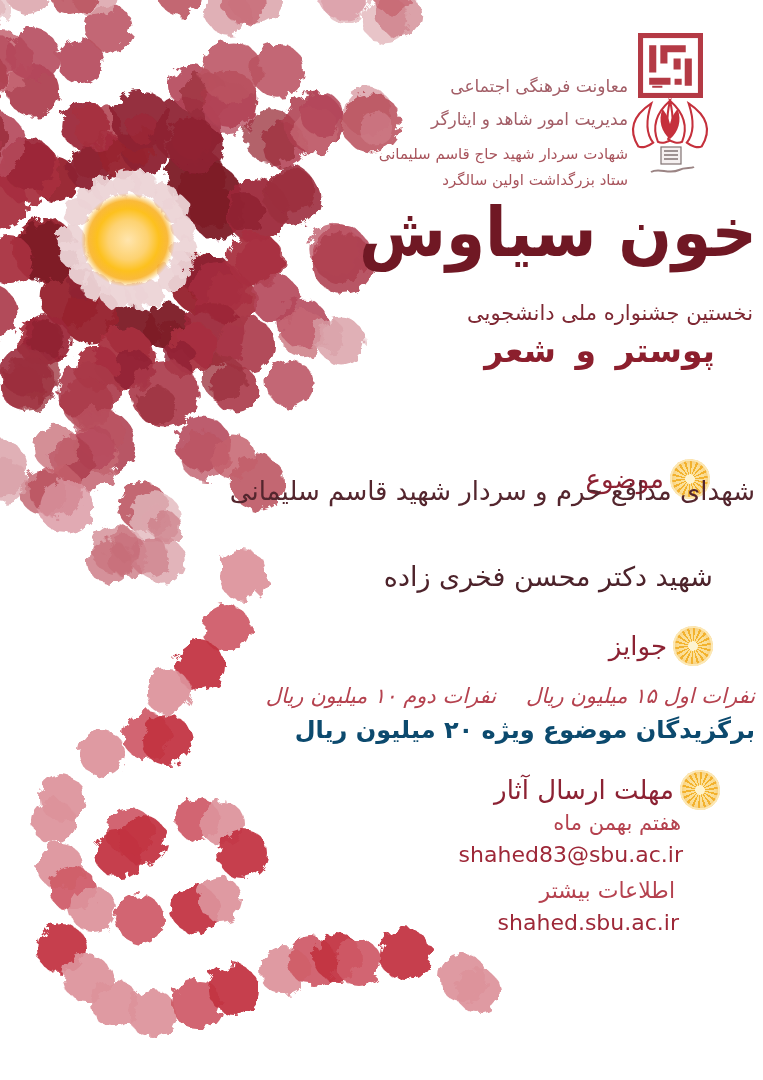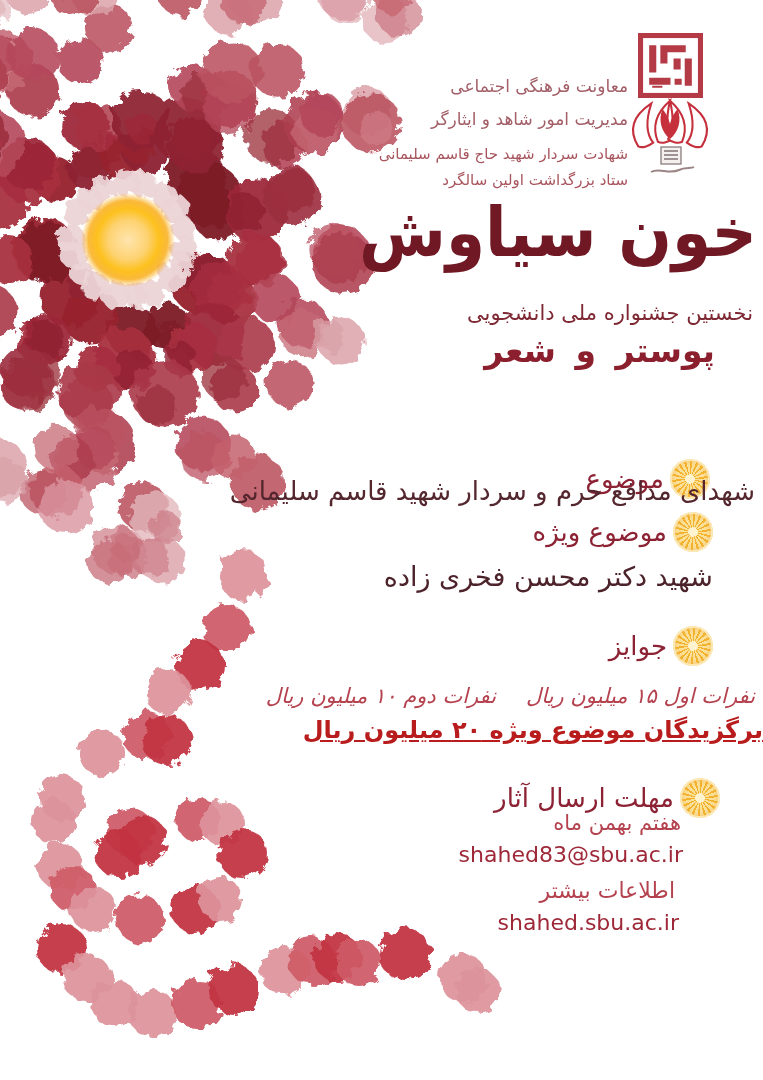--- a/index.html
+++ b/index.html
@@ -35,29 +35,29 @@
   .sec-row .heading { color:#8c2233; font-size:26px; white-space:nowrap; }
   .rosette { width:40px; height:40px; border-radius:50%; flex:0 0 40px;
      background:
        radial-gradient(circle, #fdf3cf 0 16%, rgba(255,255,255,0) 17%),
        repeating-conic-gradient(#f3b32e 0deg 8deg, #fbe09a 8deg 20deg);
      box-shadow: inset 0 0 0 2px #fce8b4, inset 0 0 6px #f0a93a; }
 
   .row-topic    { top:421px; right:53px;margin-top:38px; }
   .row-special  { top:512px; right:50px; }
   .row-prizes   { top:626px; right:50px; }
-  .row-deadline { top:770px; right:43px;margin-top:8px; }
+  .row-deadline { top:770px; right:43px; }
 
   .body1 { position:absolute; right:8px;  top:476px; color:#54262e; font-size:26px; white-space:nowrap; }
   .body2 { position:absolute; right:50px; top:561px; color:#4d232b; font-size:27px; white-space:nowrap; }
 
   .prize-line1 { position:absolute; right:8px; top:684px; color:#b5424f; font-size:21px; white-space:nowrap;font-style:italic; }
   .prize-gap { display:inline-block; width:30px; }
-  .prize-line2 { position:absolute; right:0; top:716px; color:#b91c1c;
-                 font-size:24px; font-weight:bold; white-space:nowrap;text-decoration:underline; }
+  .prize-line2 { position:absolute; right:8px; top:716px; color:#0c4a6e;
+                 font-size:24px; font-weight:bold; white-space:nowrap; }
 
   .deadline-date { position:absolute; right:82px; top:811px; color:#b5424f; font-size:21px; }
   .email    { position:absolute; right:80px; top:842px; color:#9e2838; font-size:22px; direction:ltr; }
   .more-info{ position:absolute; right:88px; top:878px; color:#b5424f; font-size:22px; }
   .website  { position:absolute; right:84px; top:910px; color:#9e2838; font-size:22px; direction:ltr;margin-left:14px; }
 </style>
 </head>
 <body>
 
 <div id="poster">
@@ -381,24 +381,20 @@
     <div class="main-title fa">خون سیاوش</div>
     <div class="subtitle fa">نخستین جشنواره ملی دانشجویی</div>
     <div class="subtitle2 fa">پوستر و شعر</div>
 
     <div class="sec-row row-topic">
       <span class="rosette"></span>
       <span class="heading fa">موضوع</span>
     </div>
     <div class="body1 fa">شهدای مدافع حرم و سردار شهید قاسم سلیمانی</div>
 
-    <div class="sec-row row-special">
-      <span class="rosette"></span>
-      <span class="heading fa">موضوع ویژه</span>
-    </div>
     <div class="body2 fa">شهید دکتر محسن فخری زاده</div>
 
     <div class="sec-row row-prizes">
       <span class="rosette"></span>
       <span class="heading fa">جوایز</span>
     </div>
     <div class="prize-line1 fa">
       <span>نفرات اول ۱۵ میلیون ریال</span><span class="prize-gap"></span><span>نفرات دوم ۱۰ میلیون ریال</span>
     </div>
     <div class="prize-line2 fa">برگزیدگان موضوع ویژه ۲۰ میلیون ریال</div>

